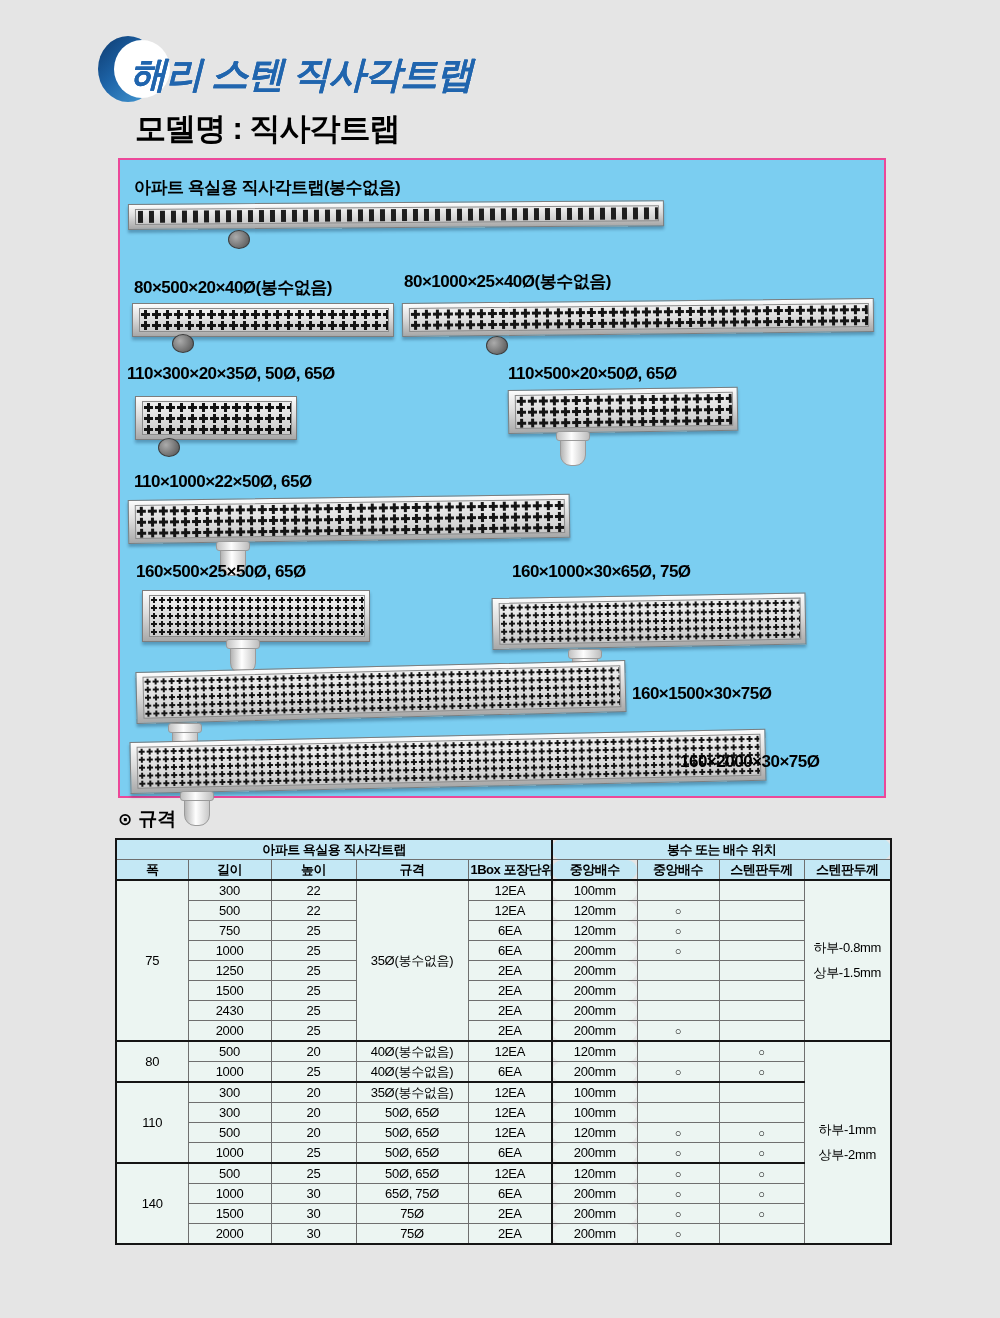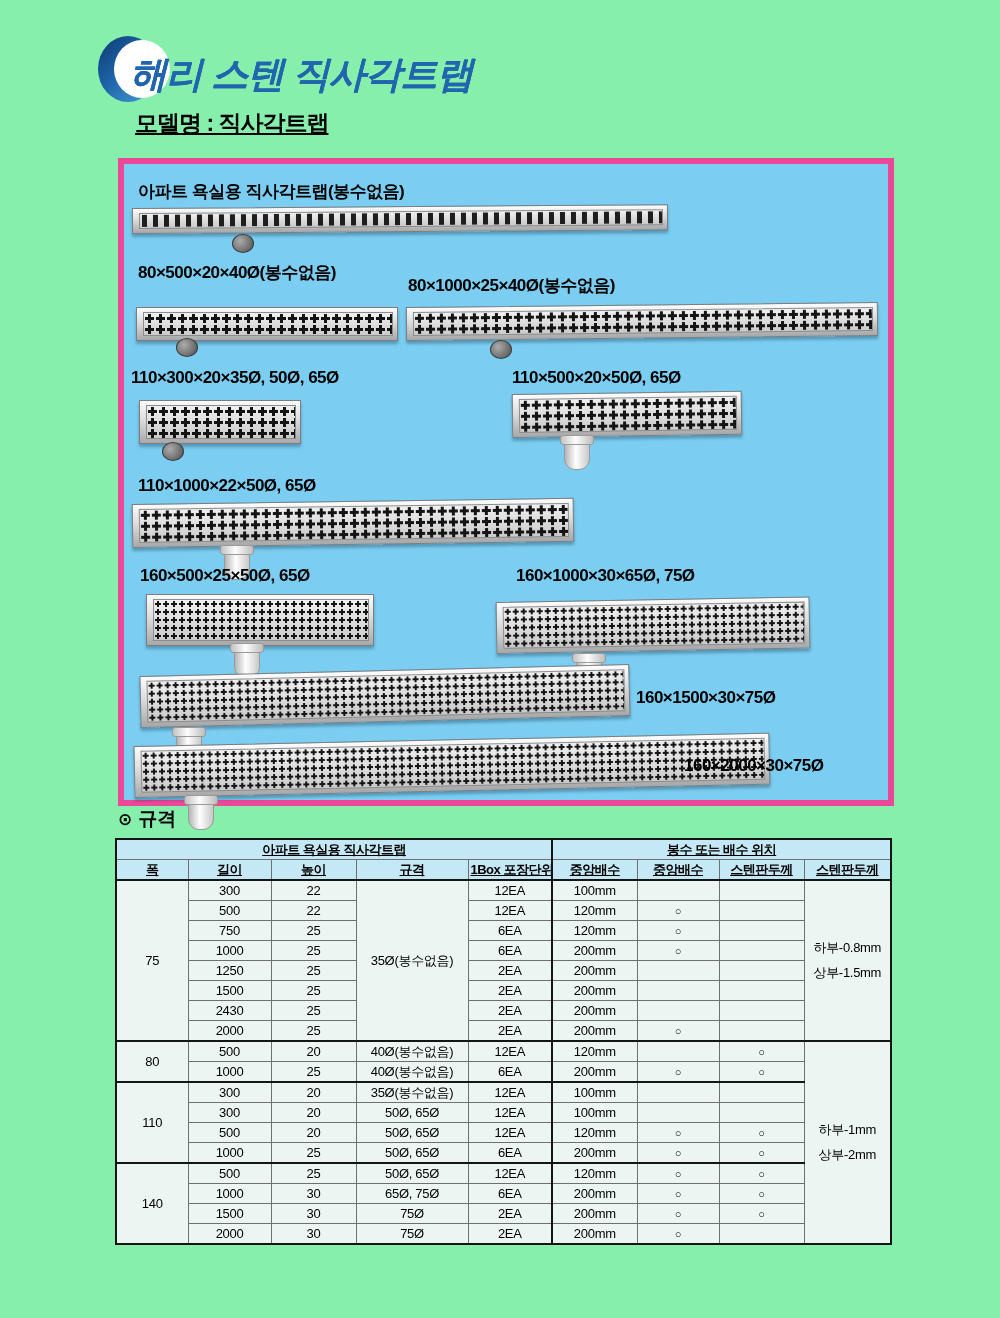--- a/index.html
+++ b/index.html
@@ -1,33 +1,33 @@
 <!DOCTYPE html>
 <html><head>
 <meta charset="utf-8">
 <style>
   html,body { margin:0; padding:0; background:#ffffff; }
   body { font-family:"Liberation Sans","DejaVu Sans",sans-serif; }
-  .page { position:relative; width:1000px; height:1318px; background:#86efac; overflow:hidden; }
+  .page { position:relative; width:1000px; height:1318px; background:#e5e5e5; overflow:hidden; }
 
   
   .brand { position:absolute; left:98px; top:34px; }
   .crescent { position:absolute; left:0; top:2px; width:62px; height:68px; }
   .crescent .c-outer { position:absolute; left:0; top:0; width:60px; height:66px; border-radius:50%;
     background:linear-gradient(135deg,#0e3a6e 0%,#1d64a8 45%,#4aa0d8 100%); }
   .crescent .c-inner { position:absolute; left:16px; top:4px; width:56px; height:58px; border-radius:50%; background:#ffffff; }
   .brand-title { position:absolute; left:32px; top:16px; white-space:nowrap;
     font-size:37px; font-weight:bold; font-style:italic; color:#2065ae; letter-spacing:-1px;
     text-shadow:0 0 0 #2065ae; }
   .model-name { position:absolute; left:135px; top:108px; white-space:nowrap;
-    font-size:23px; font-weight:bold; color:#000; letter-spacing:-1px;text-decoration:underline; }
+    font-size:31px; font-weight:bold; color:#000; letter-spacing:-1px; }
 
   
   .panel { position:absolute; left:118px; top:158px; width:764px; height:636px;
-    background:#7bcef1; border:6px solid #ec4899; }
+    background:#7bcef1; border:2px solid #ec4899; }
   .p-label { position:absolute; font-size:17px; font-weight:600; color:#000;
     white-space:nowrap; letter-spacing:-0.5px; }
 
   .drain { position:absolute; padding:4px 6px;
     background:linear-gradient(180deg,#fcfcfc 0%,#dcdcdc 45%,#a8a8a8 100%);
     border:1px solid #7d7d7d; box-shadow:0 3px 3px rgba(0,30,60,.30);
     transform-origin:left center; }
   .drain svg { display:block; width:100%; background:linear-gradient(180deg,#f0f0f0,#cacaca);
     border:1px solid #8c8c8c; }
   .g-slot  { height:14px; }
@@ -50,24 +50,24 @@
   
   .spec-title { position:absolute; left:118px; top:806px; font-size:19px; font-weight:bold; color:#000; }
   .spec-title .bullet { font-size:17px; margin-right:6px; }
 
   table.spec { position:absolute; left:115px; top:838px; width:775px;
     border-collapse:collapse; table-layout:fixed; border:2px solid #151515;
     font-size:13px; color:#000; }
   table.spec th, table.spec td { border:1px solid #6f6f6f; text-align:center;
     padding:0 2px; overflow:hidden; white-space:nowrap; }
   table.spec thead th { background:#c4e8f5; font-weight:bold; height:19px; letter-spacing:-0.5px; }
-  table.spec thead { border-bottom:2px solid #151515;text-decoration:underline; }
+  table.spec thead { border-bottom:2px solid #151515; }
   table.spec tbody td { background:#ecf5f2; height:19px; letter-spacing:-0.3px; }
   tr.sec-top td { border-top:2px solid #151515; }
-  .gsep { border-left:2px solid #151515 !important; }
+  .gsep { border-left:2px solid #151515 !important;border-radius:10px; }
   td.thick-cell { text-align:left; padding-left:8px; }
   td.thick-cell div { line-height:1.9; }
   td.circ { font-size:11px; }
 </style>
 </head>
 <body>
 
 <div class="page">
 
   <svg width="0" height="0" style="position:absolute" aria-hidden="true">
@@ -101,21 +101,21 @@
       <div class="p-label" style="left:14px;top:16px">아파트 욕실용 직사각트랩(봉수없음)</div>
       <div class="drain r-04" style="left:8px;top:44px;width:522px">
         <svg class="g-slot">
             <rect width="100%" height="100%" fill="url(#slotPat)"></rect>
           </svg>
       </div>
       <div class="boss" style="left:108px;top:70px"></div>
     </div>
 
     <div class="product">
-      <div class="p-label" style="left:14px;top:97px">80×500×20×40Ø(봉수없음)</div>
+      <div class="p-label" style="left:14px;top:116px">80×500×20×40Ø(봉수없음)</div>
       <div class="drain" style="left:12px;top:143px;width:248px">
         <svg class="g-r2">
             <rect width="100%" height="100%" fill="url(#crossPat)"></rect>
           </svg>
       </div>
       <div class="boss" style="left:52px;top:174px"></div>
     </div>
 
     <div class="product">
       <div class="p-label" style="left:284px;top:110px">80×1000×25×40Ø(봉수없음)</div>

